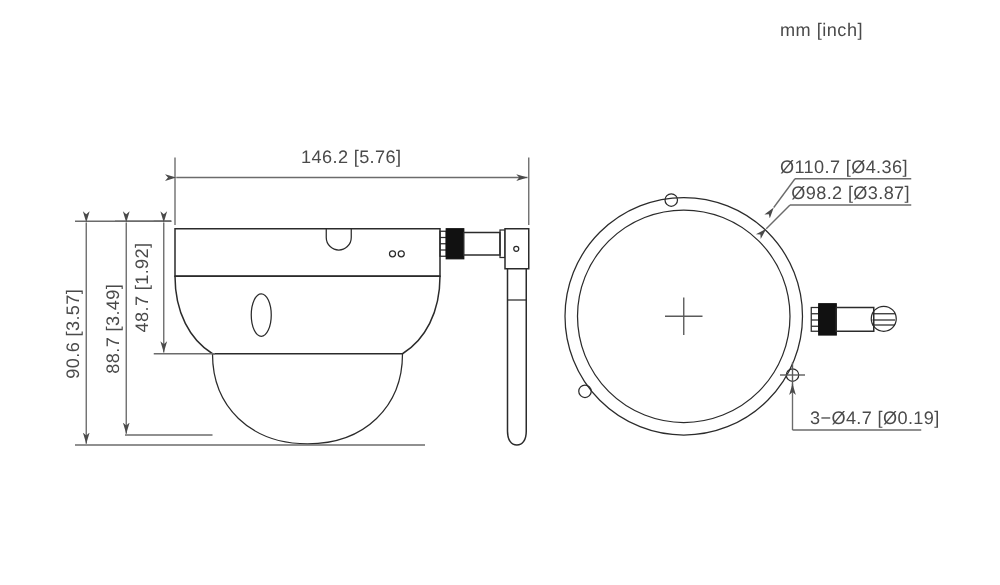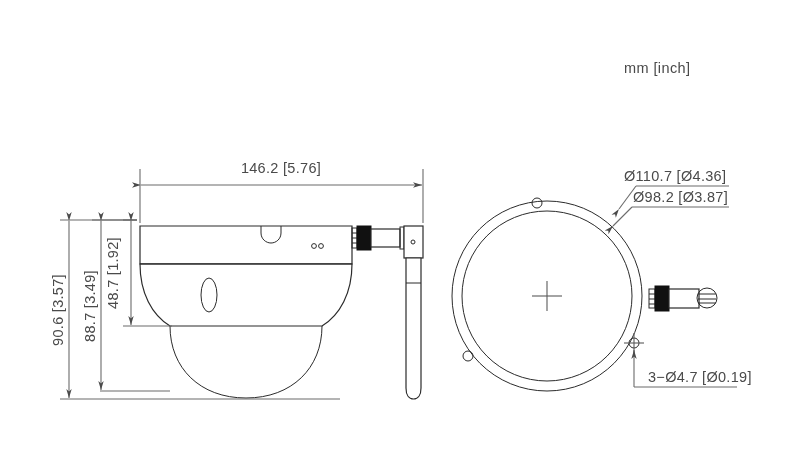--- a/index.html
+++ b/index.html
@@ -14,21 +14,20 @@
     overflow: hidden;
     font-family: "Liberation Sans", sans-serif;
     color: #3c3c3c;
   }
   #drawing-root {
     position: absolute;
     left: 0;
     top: 0;
     width: 800px;
     height: 344px;
-    margin-top: 43px;
   }
   .unit-note {
     position: absolute;
     left: 624px;
     top: 17px;
     font-size: 14.5px;
     letter-spacing: 0.4px;
     color: #4a4a4a;
     white-space: nowrap;
   }

